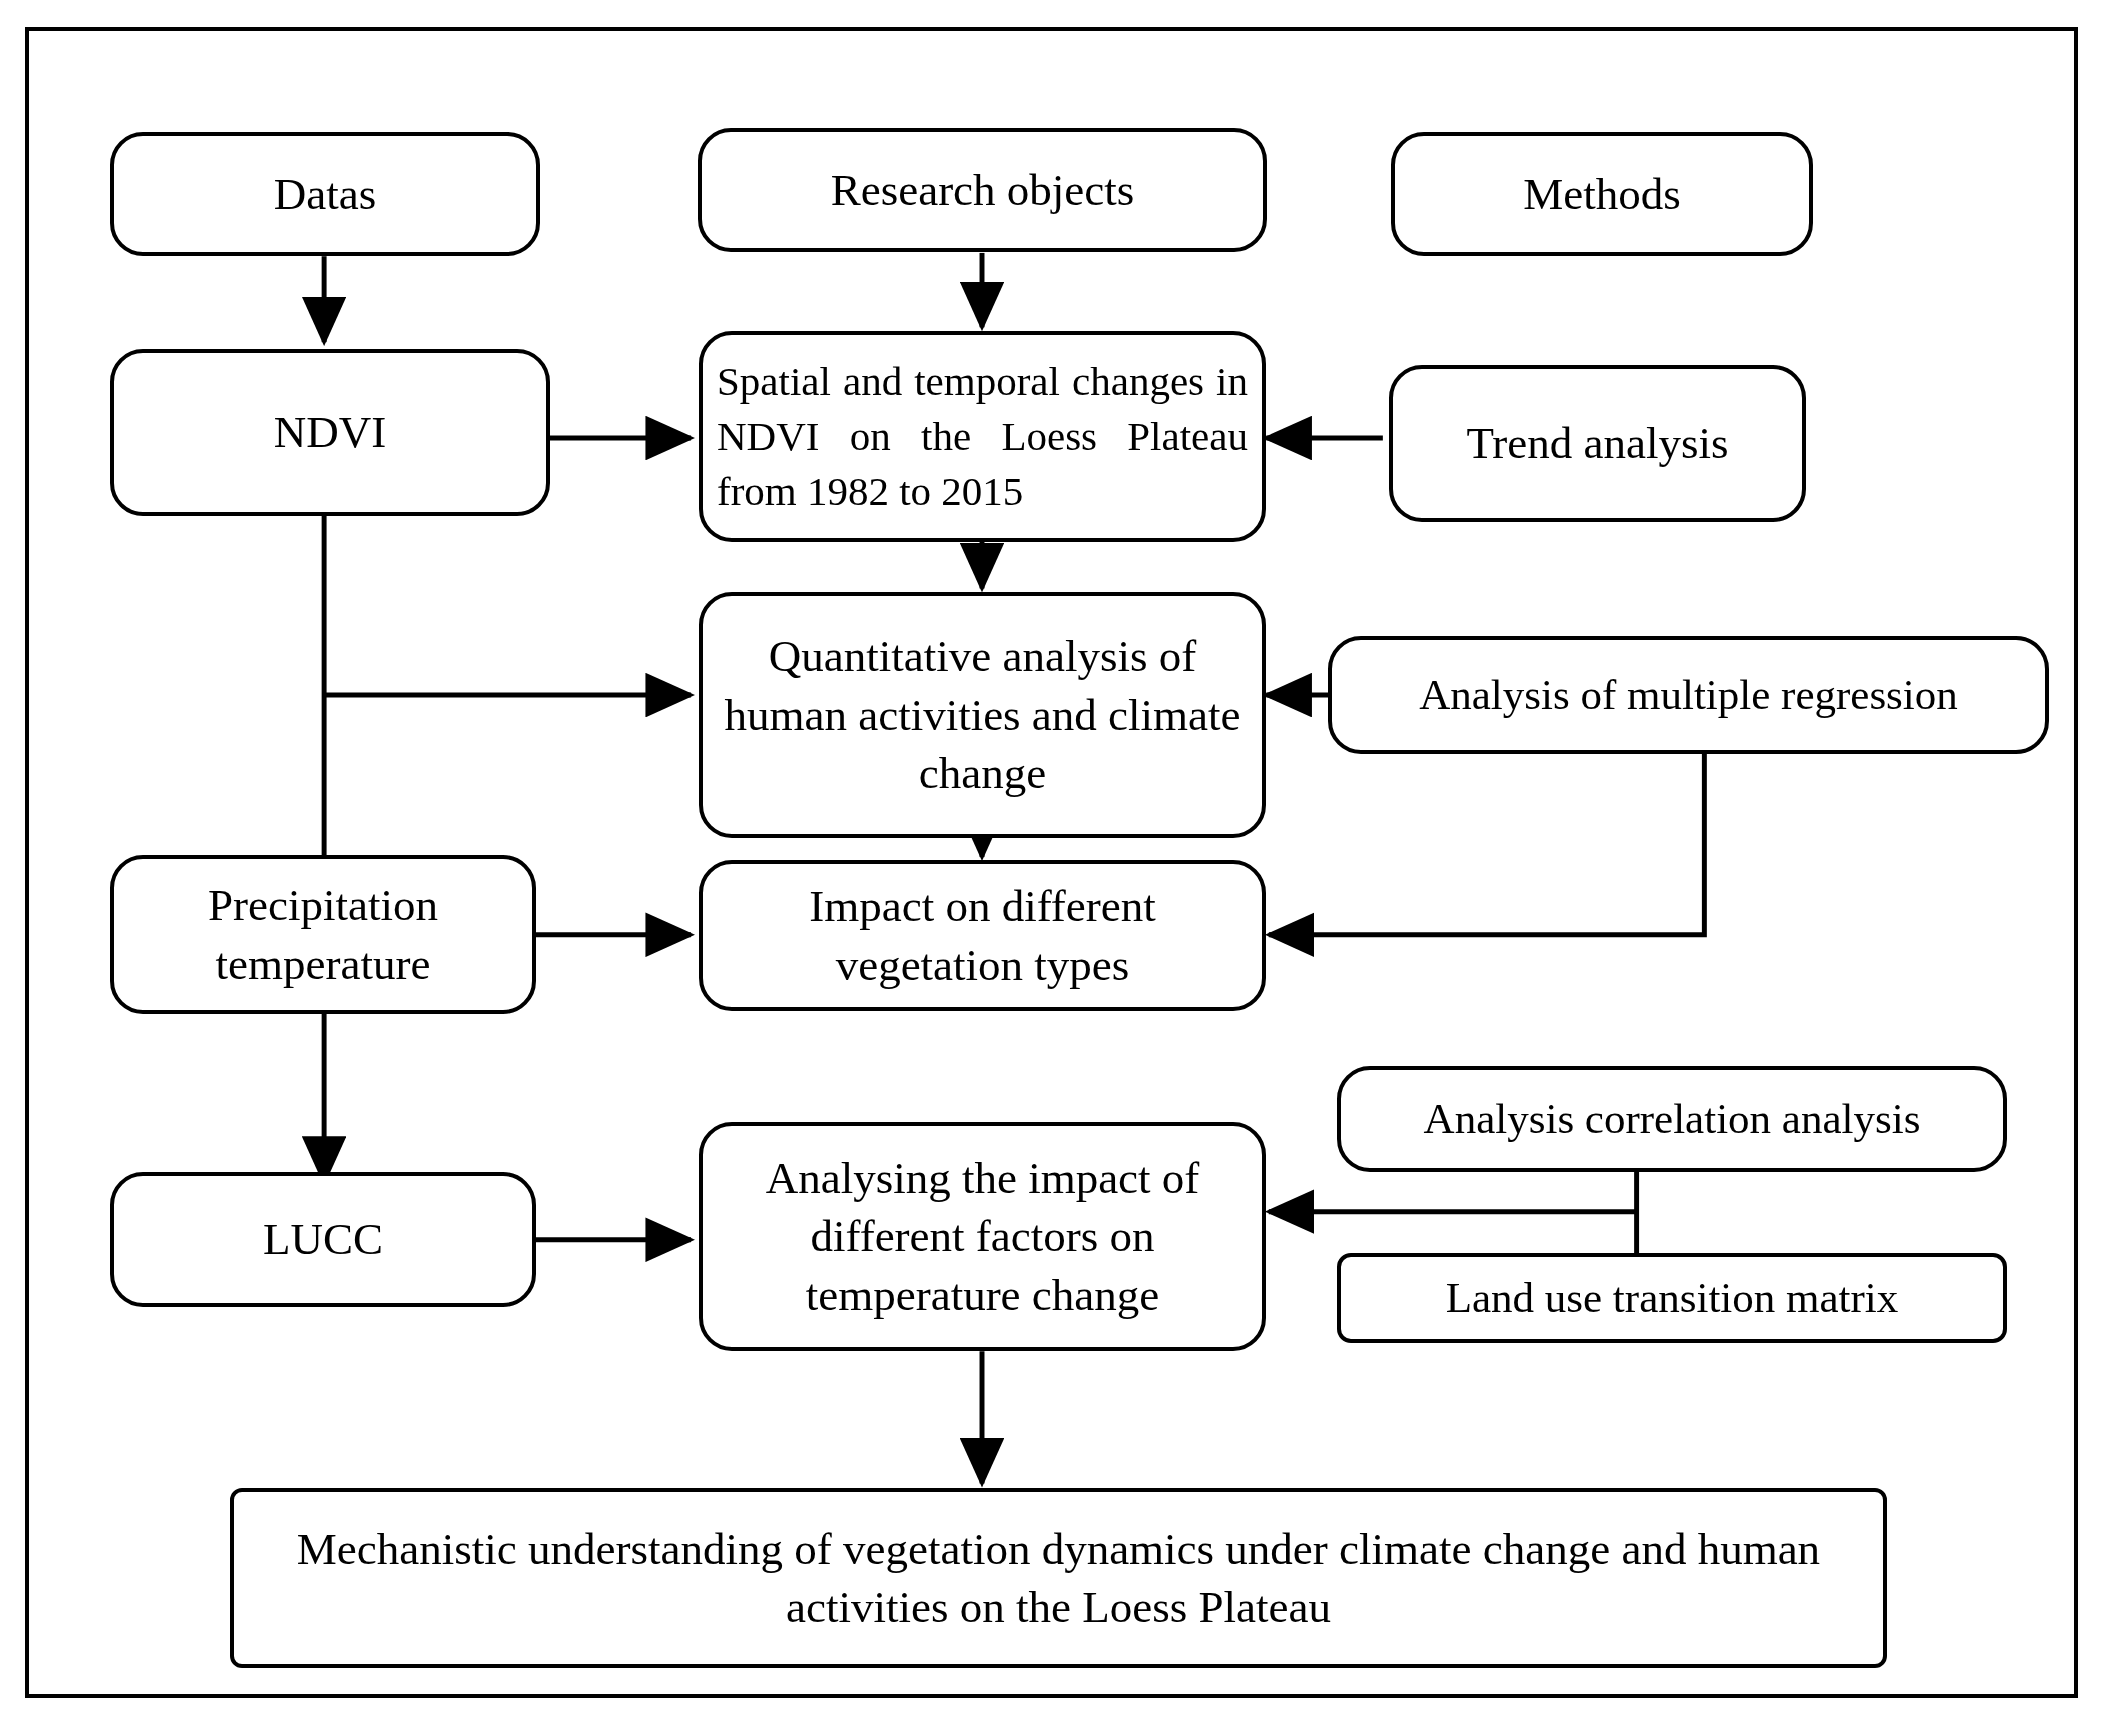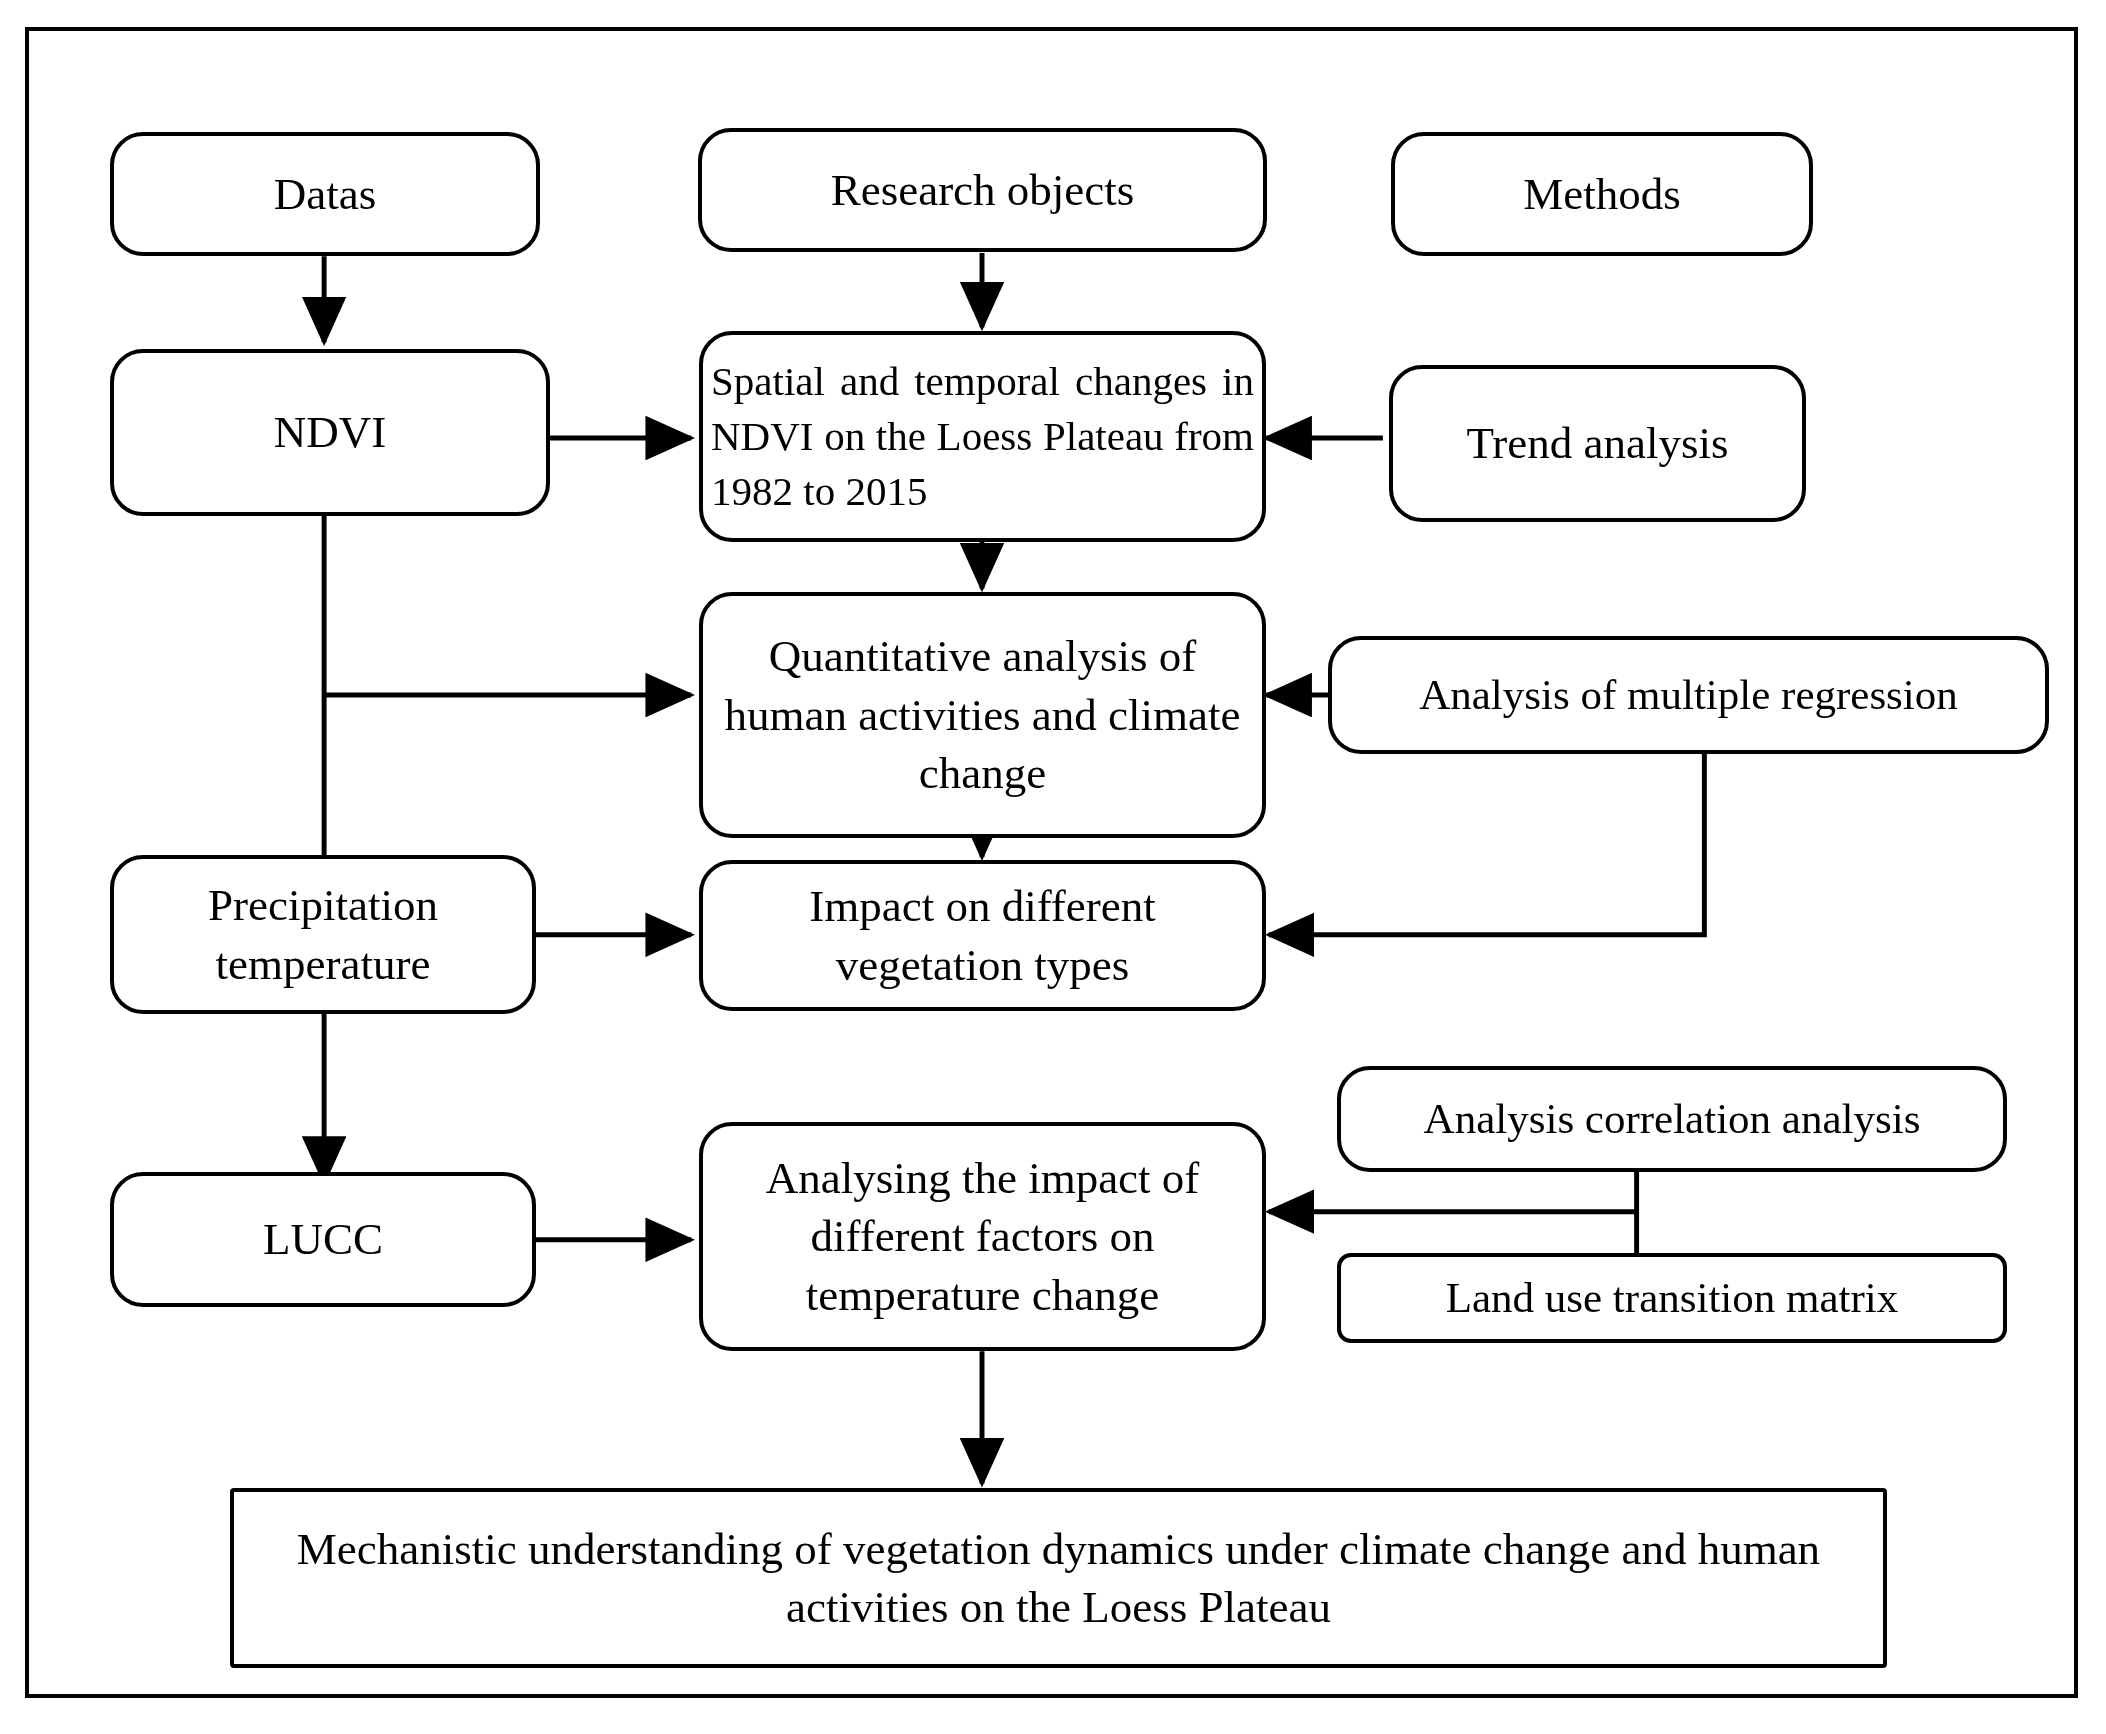--- a/index.html
+++ b/index.html
@@ -55,21 +55,21 @@
     box-sizing: border-box;
   }
   .f54 { font-size: 45px; }
   .f52 { font-size: 43px; }
   .f50 { font-size: 41px; }
 
   
   .justified .txt {
     text-align: justify;
     text-align-last: left;
-    padding: 0 8px;
+    padding: 0 14px;
     line-height: 1.34;
   }
 </style>
 </head>
 <body>
 
 <div id="canvas">
 
   <div class="outer-frame"></div>
 
@@ -163,18 +163,18 @@
   </div>
 
   <div class="node f52" style="left:1337px; top:1066px; width:670px; height:106px;">
     <span class="txt">Analysis correlation analysis</span>
   </div>
 
   <div class="node f52" style="left:1337px; top:1253px; width:670px; height:90px;border-radius:14px;">
     <span class="txt">Land use transition matrix</span>
   </div>
 
-  <div class="node f54" style="left:230px; top:1488px; width:1657px; height:180px; border-radius:4px;">
+  <div class="node f54" style="left:230px; top:1488px; width:1657px; height:180px; border-radius:12px;">
     <span class="txt">Mechanistic understanding of vegetation dynamics under climate change and human activities on the Loess Plateau</span>
   </div>
 
 </div>
 
 
 </body></html>

